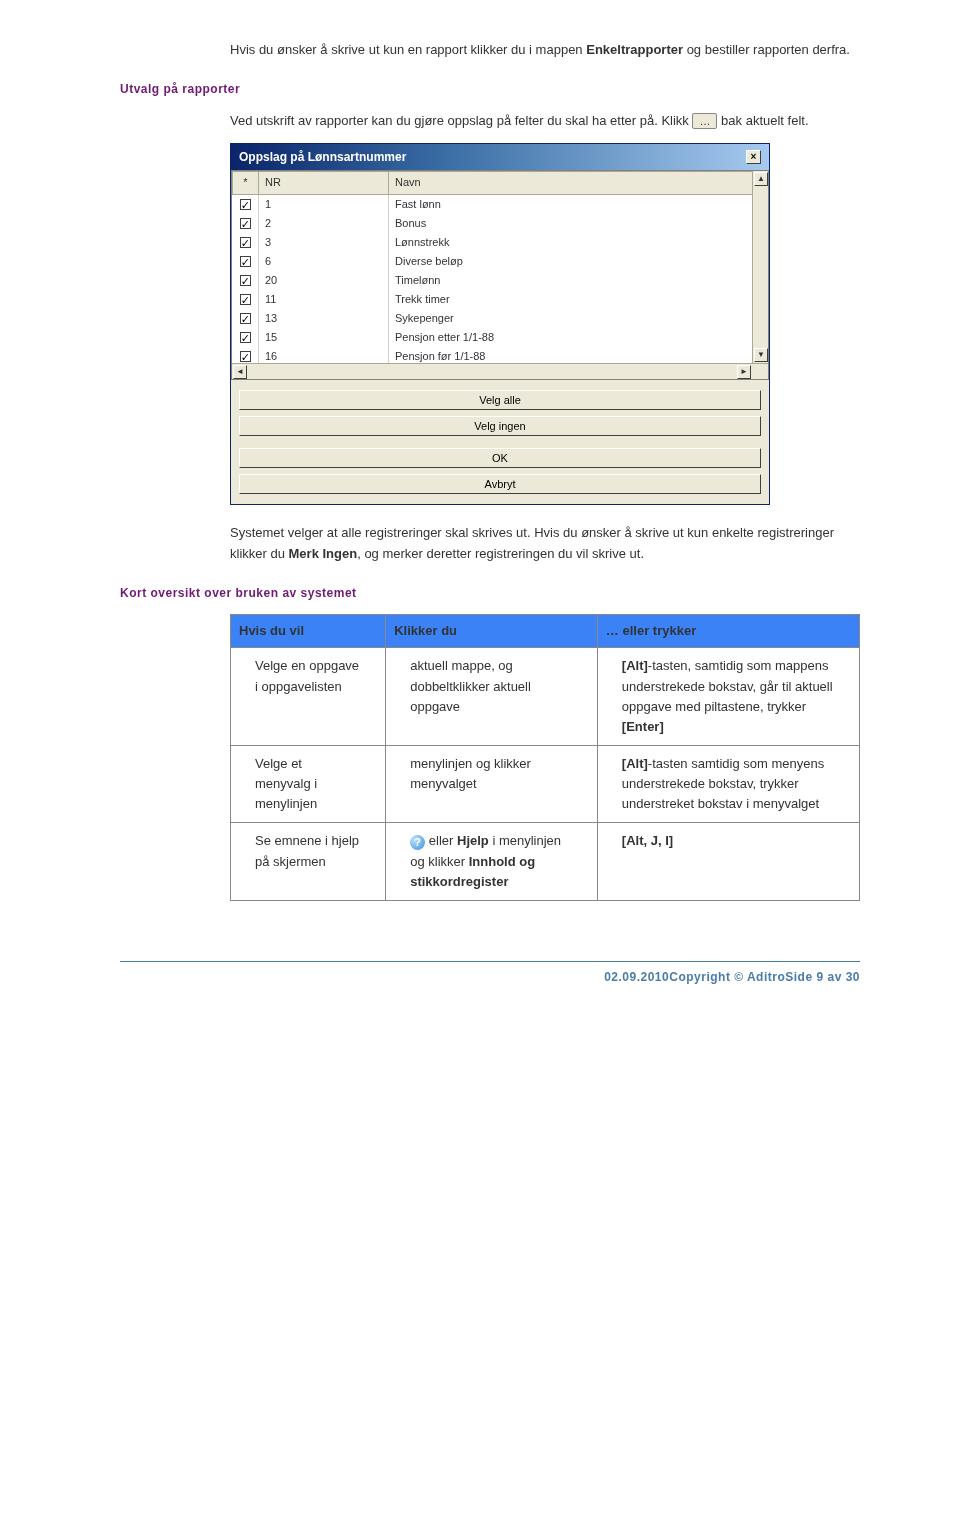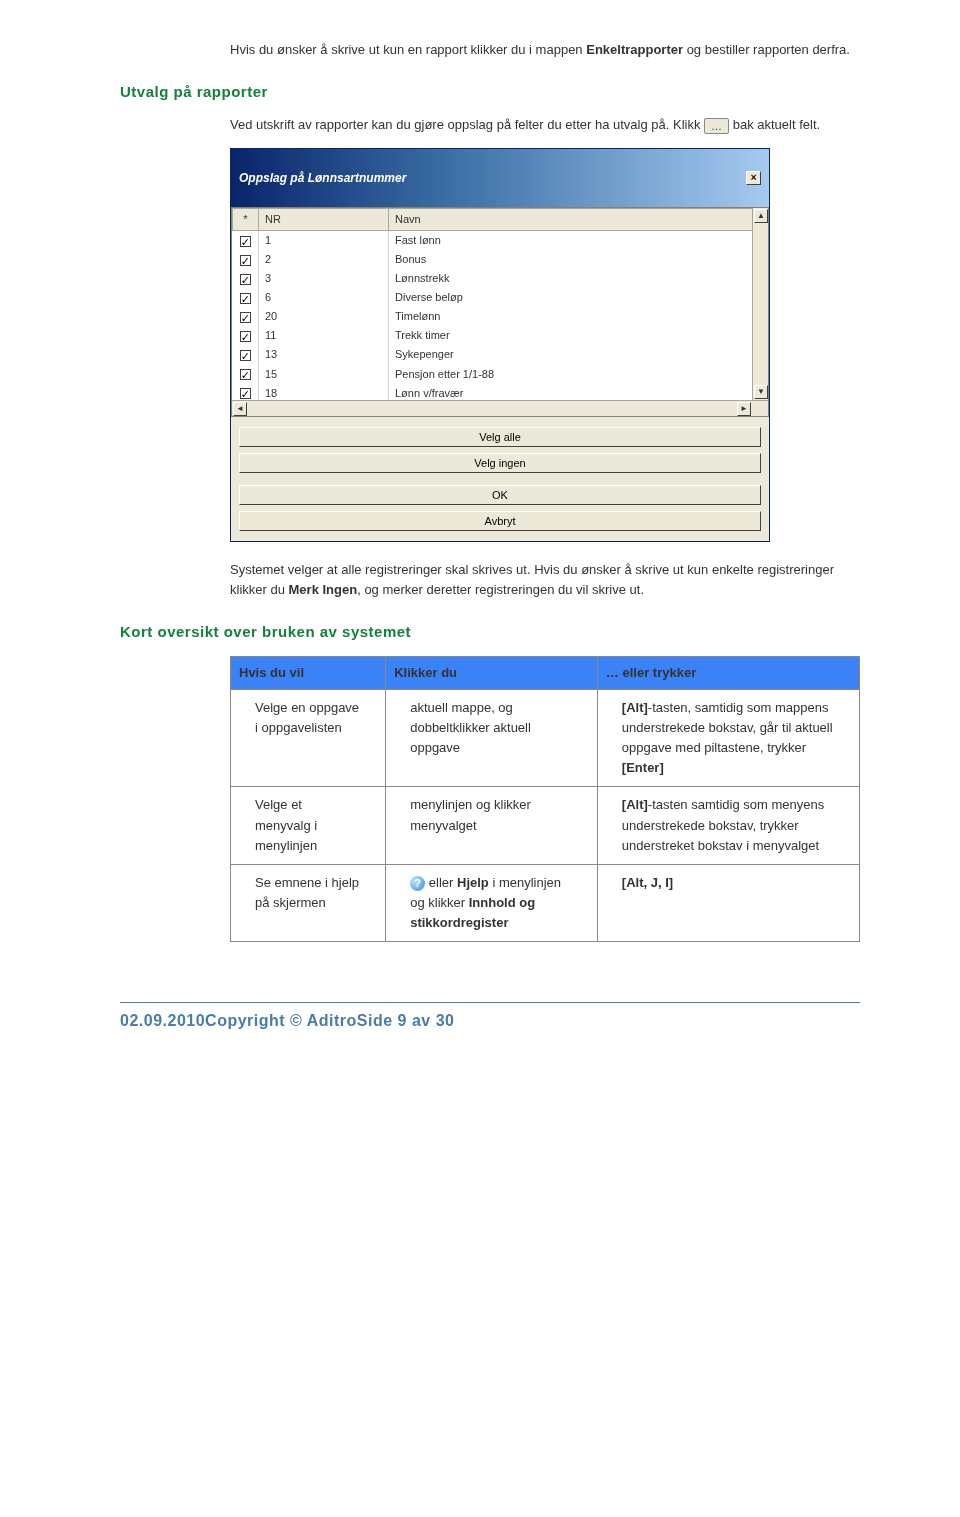--- a/index.html
+++ b/index.html
@@ -11,23 +11,23 @@
     width: 960px;
     margin: 0 auto;
     padding: 40px 100px 30px 120px;
     line-height: 1.55;
   }
   .intro-block {
     margin-left: 110px;
     margin-bottom: 20px;
   }
   .section-heading {
-    font-size: 15px;
-    font-weight: bold;
-    color: #15803d;
+    font-size: 12px;
+    font-weight: bold;
+    color: #701a75;
     margin: 20px 0 12px 0;
     letter-spacing: 0.5px;
   }
   .subsection {
     margin-left: 110px;
   }
   .para {
     margin-bottom: 12px;
   }
   .ellipsis-btn {
@@ -47,27 +47,26 @@
     width: 540px;
     border: 1px solid #0a246a;
     background: #ece9d8;
     font-family: Tahoma, sans-serif;
     font-size: 11px;
     margin: 8px 0 18px 0;
   }
   .dialog-title {
     background: linear-gradient(90deg, #0a246a 0%, #3a6ea5 40%, #a6caf0 100%);
     color: #fff;
-    padding: 20px 8px;
+    padding: 4px 8px;
     font-weight: bold;
     font-size: 12px;
     display: flex;
     justify-content: space-between;
     align-items: center;
-    font-style: italic;
   }
   .dialog-close {
     background: #ece9d8;
     color: #000;
     width: 15px;
     height: 14px;
     display: flex;
     align-items: center;
     justify-content: center;
     border: 1px solid #fff;
@@ -209,44 +208,44 @@
     color: #fff;
     text-align: center;
     line-height: 15px;
     font-size: 11px;
     font-weight: bold;
     vertical-align: middle;
   }
 
   .footer {
     display: flex;
-    justify-content: flex-start;
+    justify-content: flex-end;
     border-top: 1px solid #4a7ca8;
     margin-top: 60px;
     padding-top: 6px;
     color: #4a7ca8;
     font-weight: bold;
-    font-size: 16px;
+    font-size: 12px;
     letter-spacing: 0.5px;
   }
 </style>
 </head>
 <body>
 
 <div class="intro-block">
   <p class="para">
     <span>Hvis du ønsker å skrive ut kun en rapport klikker du i mappen </span><span class="bold">Enkeltrapporter</span><span> og bestiller rapporten derfra.</span>
   </p>
 </div>
 
 <h2 class="section-heading">Utvalg på rapporter</h2>
 
 <div class="subsection">
   <p class="para">
-    <span>Ved utskrift av rapporter kan du gjøre oppslag på felter du etter ha utvalg på. Klikk </span>
+    <span>Ved utskrift av rapporter kan du gjøre oppslag på felter du skal ha etter på. Klikk </span>
     <span class="ellipsis-btn">…</span>
     <span> bak aktuelt felt.</span>
   </p>
 
   <div class="dialog">
     <div class="dialog-title">
       <span>Oppslag på Lønnsartnummer</span>
       <span class="dialog-close">×</span>
     </div>
     <div class="dialog-body">
@@ -292,20 +291,25 @@
               </tr>
               <tr>
                 <td><span class="chk"></span></td>
                 <td>13</td>
                 <td>Sykepenger</td>
               </tr>
               <tr>
                 <td><span class="chk"></span></td>
                 <td>15</td>
                 <td>Pensjon etter 1/1-88</td>
+              </tr>
+              <tr>
+                <td><span class="chk"></span></td>
+                <td>16</td>
+                <td>Pensjon før 1/1-88</td>
               </tr>
               <tr>
                 <td><span class="chk"></span></td>
                 <td>18</td>
                 <td>Lønn v/fravær</td>
               </tr>
             </tbody>
         </table>
         <div class="dialog-scrollbar-v">
           <div class="scroll-btn" style="top:1px;left:1px">▲</div>

